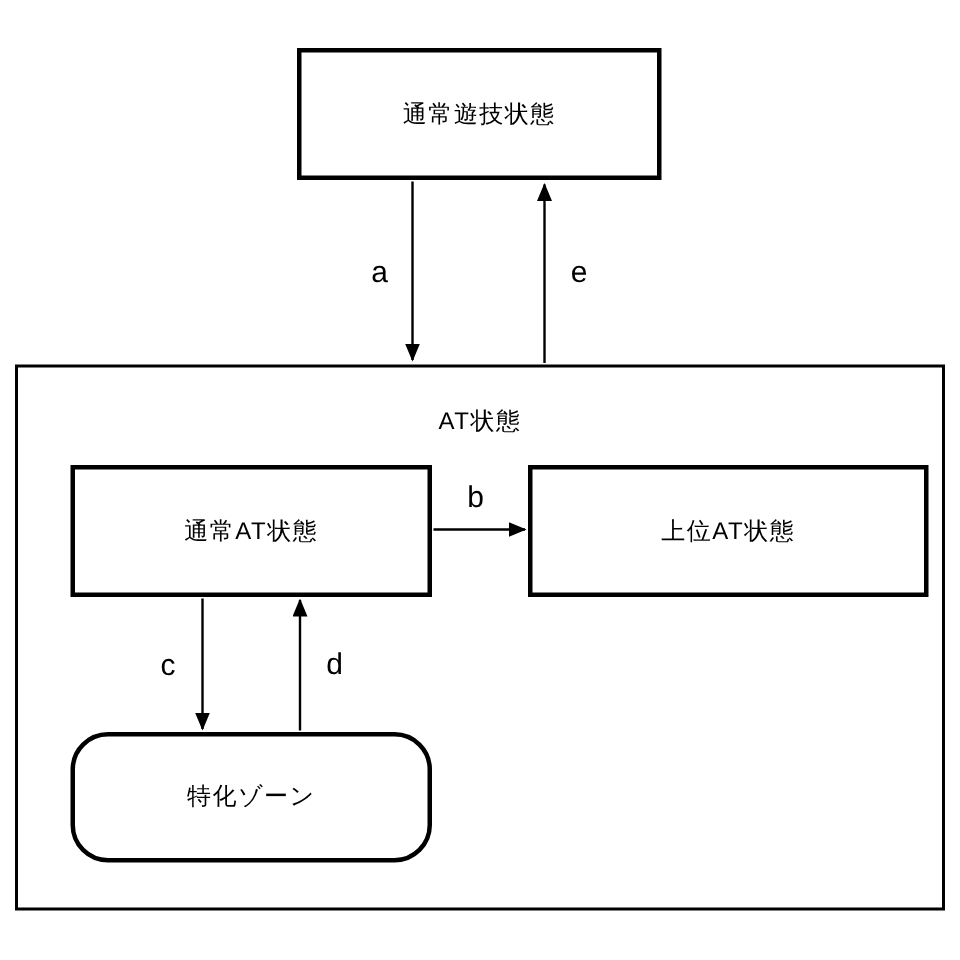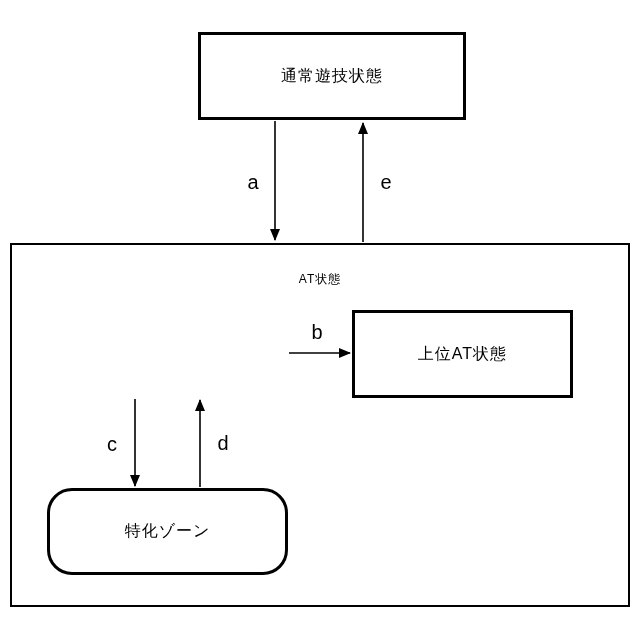--- a/index.html
+++ b/index.html
@@ -38,26 +38,26 @@
     width: 620px; height: 364px;
     border: 2px solid #000000;
     box-sizing: border-box;
     background: transparent;
   }
   .outer-box-label {
     position: absolute;
     left: 10px; top: 271px;
     width: 620px;
     text-align: center;
-    font-size: 12px;
+    font-size: 16px;
     letter-spacing: 1px;
   }
-  .box-top        { left: 198px; top: 32px;  width: 268px; height: 88px; }
+  .box-top        { left: 198px; top: 32px;  width: 243px; height: 88px; }
   .box-normal-at  { left: 47px;  top: 310px; width: 241px; height: 88px; }
-  .box-upper-at   { left: 352px; top: 310px; width: 221px; height: 88px; }
+  .box-upper-at   { left: 352px; top: 310px; width: 267px; height: 88px; }
   .box-special    { left: 47px;  top: 488px; width: 241px; height: 87px; border-radius: 25px; }
   .arrow-label {
     position: absolute;
     transform: translate(-50%, -50%);
     font-size: 20px;
     line-height: 1;
   }
   .lbl-a { left: 253px; top: 182px; }
   .lbl-b { left: 317px; top: 332px; }
   .lbl-c { left: 112px; top: 444px; }
@@ -82,20 +82,23 @@
     <line x1="200" y1="487" x2="200" y2="400" stroke="#000000" stroke-width="1.6" marker-end="url(#ah)"></line>
   </svg>
 
   <div class="outer-box"></div>
   <div class="outer-box-label">AT状態</div>
 
   <div class="box box-top">
     <span>通常遊技状態</span>
   </div>
 
+  <div class="box box-normal-at">
+    <span>通常AT状態</span>
+  </div>
 
   <div class="box box-upper-at">
     <span>上位AT状態</span>
   </div>
 
   <div class="box box-special">
     <span>特化ゾーン</span>
   </div>
 
   <div class="arrow-label lbl-a">a</div>

